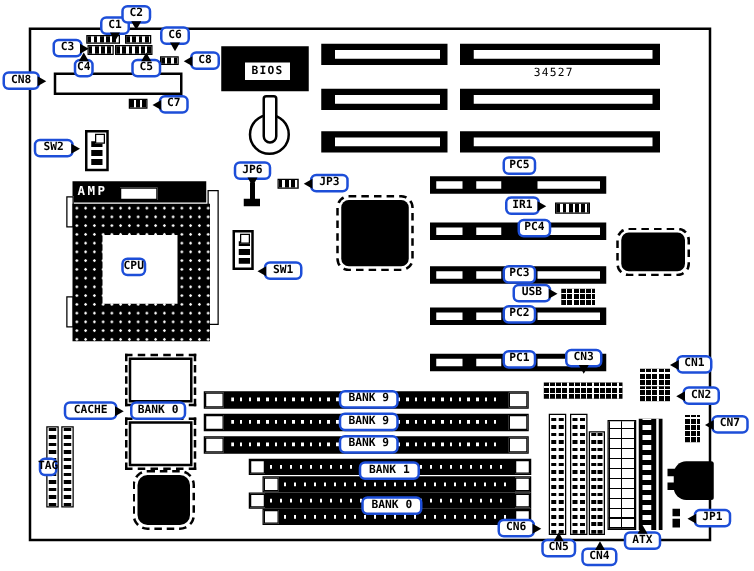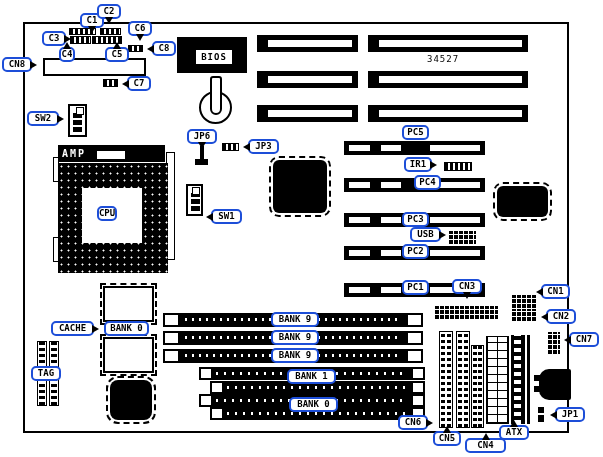--- a/index.html
+++ b/index.html
@@ -211,26 +211,26 @@
   <div class="callout" style="left:402px;top:280px;width:27px;">PC1</div>
   <div class="callout t-d" style="left:452px;top:279px;width:30px;">CN3</div>
 
   <div class="callout t-l" style="left:541px;top:284px;width:29px;">CN1</div>
   <div class="callout t-l" style="left:546px;top:309px;width:30px;text-align:right;">CN2</div>
   <div class="callout t-l" style="left:569px;top:332px;width:30px;">CN7</div>
   <div class="callout t-l" style="left:555px;top:407px;width:30px;">JP1</div>
 
   <div class="callout t-r" style="left:51px;top:321px;width:43px;">CACHE</div>
   <div class="callout" style="left:104px;top:321px;width:45px;">BANK 0</div>
-  <div class="callout" style="left:31px;top:366px;width:30px;">TAG</div>
+  <div class="callout" style="left:31px;top:366px;width:15px;">TAG</div>
 
   <div class="callout" style="left:271px;top:312px;width:48px;">BANK 9</div>
   <div class="callout" style="left:271px;top:330px;width:48px;">BANK 9</div>
   <div class="callout" style="left:271px;top:348px;width:48px;">BANK 9</div>
   <div class="callout" style="left:287px;top:369px;width:49px;">BANK 1</div>
   <div class="callout" style="left:289px;top:397px;width:49px;">BANK 0</div>
 
   <div class="callout t-r" style="left:398px;top:415px;width:30px;">CN6</div>
   <div class="callout t-u" style="left:433px;top:431px;width:28px;">CN5</div>
-  <div class="callout t-u" style="left:465px;top:438px;width:41px;">CN4</div>
+  <div class="callout t-u" style="left:465px;top:438px;width:29px;">CN4</div>
   <div class="callout t-u" style="left:499px;top:425px;width:30px;">ATX</div>
 
 </div>
 
 </body></html>

